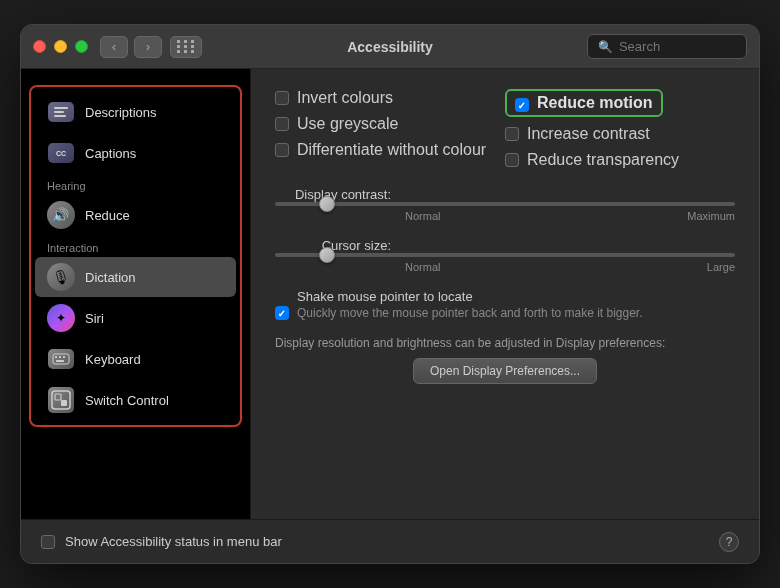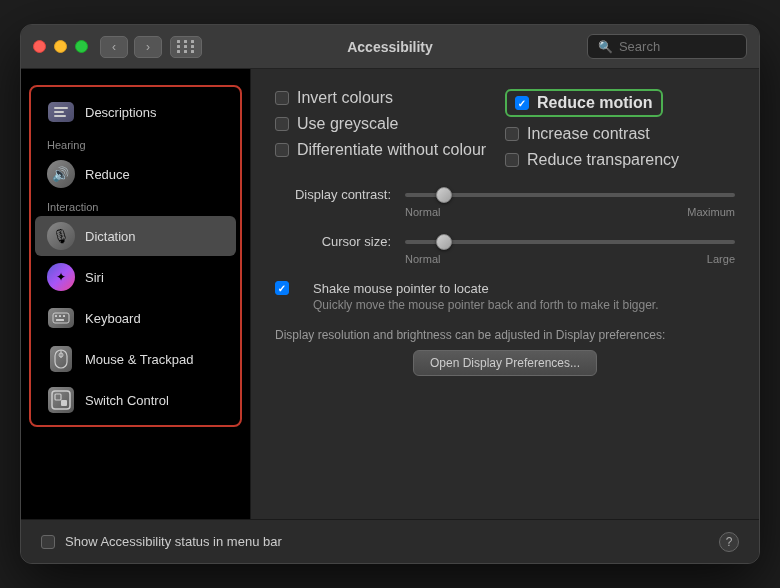--- a/index.html
+++ b/index.html
@@ -271,35 +271,35 @@
       color: white;
       font-size: 10px;
       font-weight: bold;
     }
     .checkbox-label {
       color: #ccc;
       font-size: 16px;
     }
     .reduce-motion-highlight {
       display: flex;
-      align-items: center;
+      align-items: flex-end;
       gap: 8px;
       background: transparent;
       border: 2.5px solid #4caf50;
       border-radius: 6px;
       padding: 3px 8px;
     }
     .reduce-motion-highlight .checkbox-label {
       color: #e0e0e0;
       font-weight: 600;
     }
     .shake-row {
       display: flex;
-      align-items: flex-start;
-      gap: 24px;
+      align-items: flex-end;
+      gap: 8px;
       margin: 14px 0;
     }
     .shake-text { }
     .shake-title { color: #ccc; font-size: 13px; font-weight: 500; }
     .shake-sub { color: #888; font-size: 12px; margin-top: 2px; }
     .display-note {
       color: #999;
       font-size: 12px;
       text-align: left;
       margin: 16px 0 8px;
@@ -341,20 +341,21 @@
       align-items: center;
       justify-content: center;
       cursor: pointer;
     }
     .slider-group {
       margin: 10px 0 16px;
     }
     .slider-group-row {
       display: flex;
       margin-bottom: 4px;
+      flex-direction: column;
     }
     .slider-group-label {
       color: #ccc;
       font-size: 13px;
       width: 130px;
       text-align: right;
       padding-right: 14px;
     }
     .slider-group-track {
       flex: 1;
@@ -443,20 +444,26 @@
             <div class="icon-desc">
               <div class="icon-desc-lines">
                 <div class="icon-desc-line" style="width:14px;"></div>
                 <div class="icon-desc-line" style="width:10px;"></div>
                 <div class="icon-desc-line" style="width:12px;"></div>
               </div>
             </div>
           </div>
           <span class="sidebar-label">Descriptions</span>
         </div>
+        <div class="sidebar-item">
+          <div class="icon-wrap">
+            <div class="icon-captions">CC</div>
+          </div>
+          <span class="sidebar-label">Captions</span>
+        </div>
 
         <div class="section-header">Hearing</div>
         <div class="sidebar-item">
           <div class="icon-wrap">
             <div class="icon-audio">🔊</div>
           </div>
           <span class="sidebar-label">Reduce</span>
         </div>
 
         <div class="section-header">Interaction</div>
@@ -481,32 +488,20 @@
                 <rect x="7" y="3" width="2" height="2" rx="0.5" fill="#ccc"></rect>
                 <rect x="11" y="3" width="2" height="2" rx="0.5" fill="#ccc"></rect>
                 <rect x="4" y="7" width="8" height="2" rx="0.5" fill="#ccc"></rect>
               </svg>
             </div>
           </div>
           <span class="sidebar-label">Keyboard</span>
         </div>
         <div class="sidebar-item">
           <div class="icon-wrap">
-            <div class="icon-mouse">
-              <svg width="14" height="20" viewBox="0 0 14 20">
-                <rect x="1" y="1" width="12" height="18" rx="6" fill="none" stroke="#ccc" stroke-width="1.2"></rect>
-                <line x1="7" y1="1" x2="7" y2="9" stroke="#ccc" stroke-width="1"></line>
-                <circle cx="7" cy="6" r="2" fill="none" stroke="#ccc" stroke-width="1"></circle>
-              </svg>
-            </div>
-          </div>
-          <span class="sidebar-label">Mouse &amp; Trackpad</span>
-        </div>
-        <div class="sidebar-item">
-          <div class="icon-wrap">
             <div class="icon-switch">
               <svg width="22" height="22" viewBox="0 0 22 22">
                 <rect x="2" y="2" width="18" height="18" rx="3" fill="none" stroke="#ccc" stroke-width="1.5"></rect>
                 <rect x="5" y="5" width="6" height="6" rx="1" fill="none" stroke="#ccc" stroke-width="1.2"></rect>
                 <rect x="11" y="11" width="6" height="6" rx="1" fill="#ccc"></rect>
               </svg>
             </div>
           </div>
           <span class="sidebar-label">Switch Control</span>
         </div>

